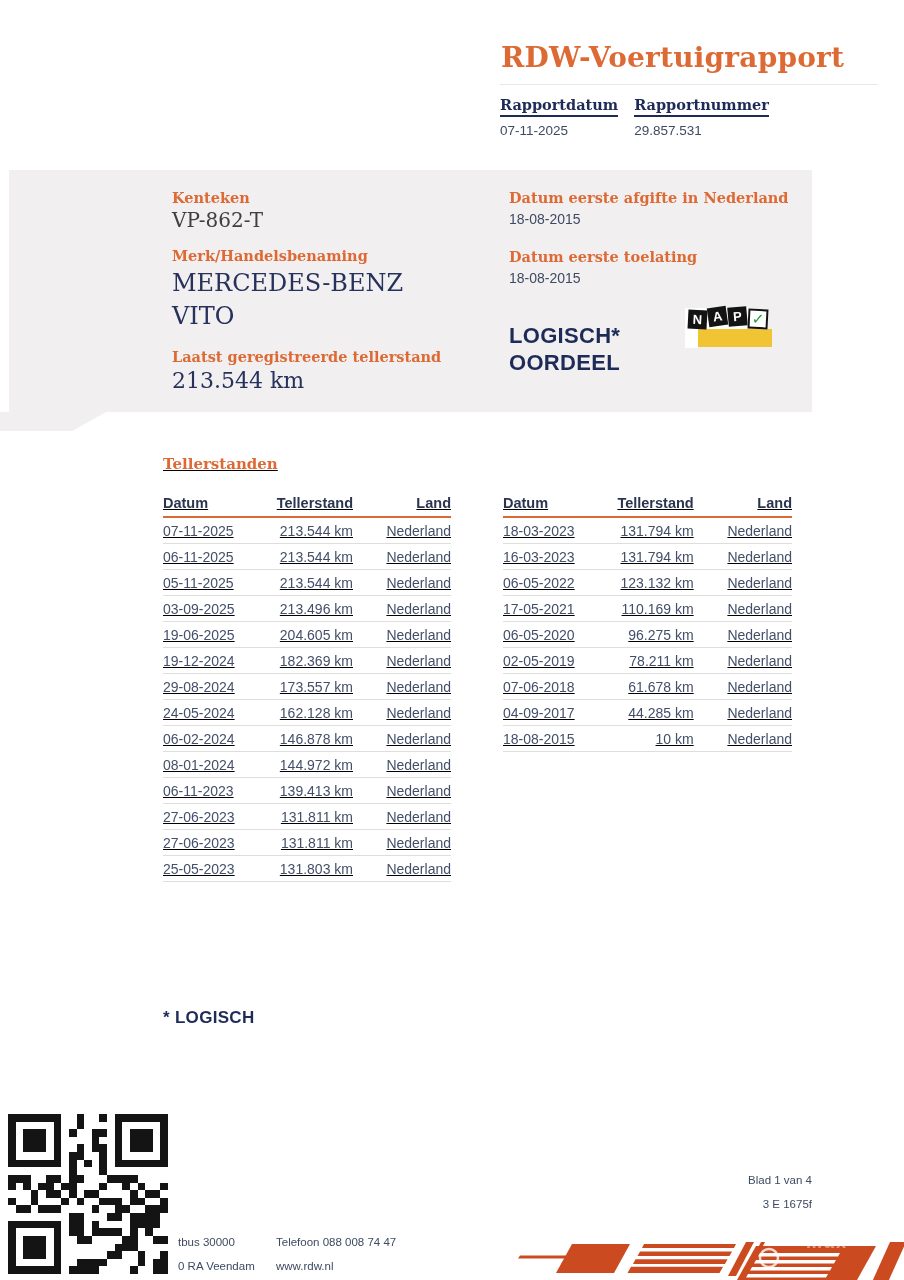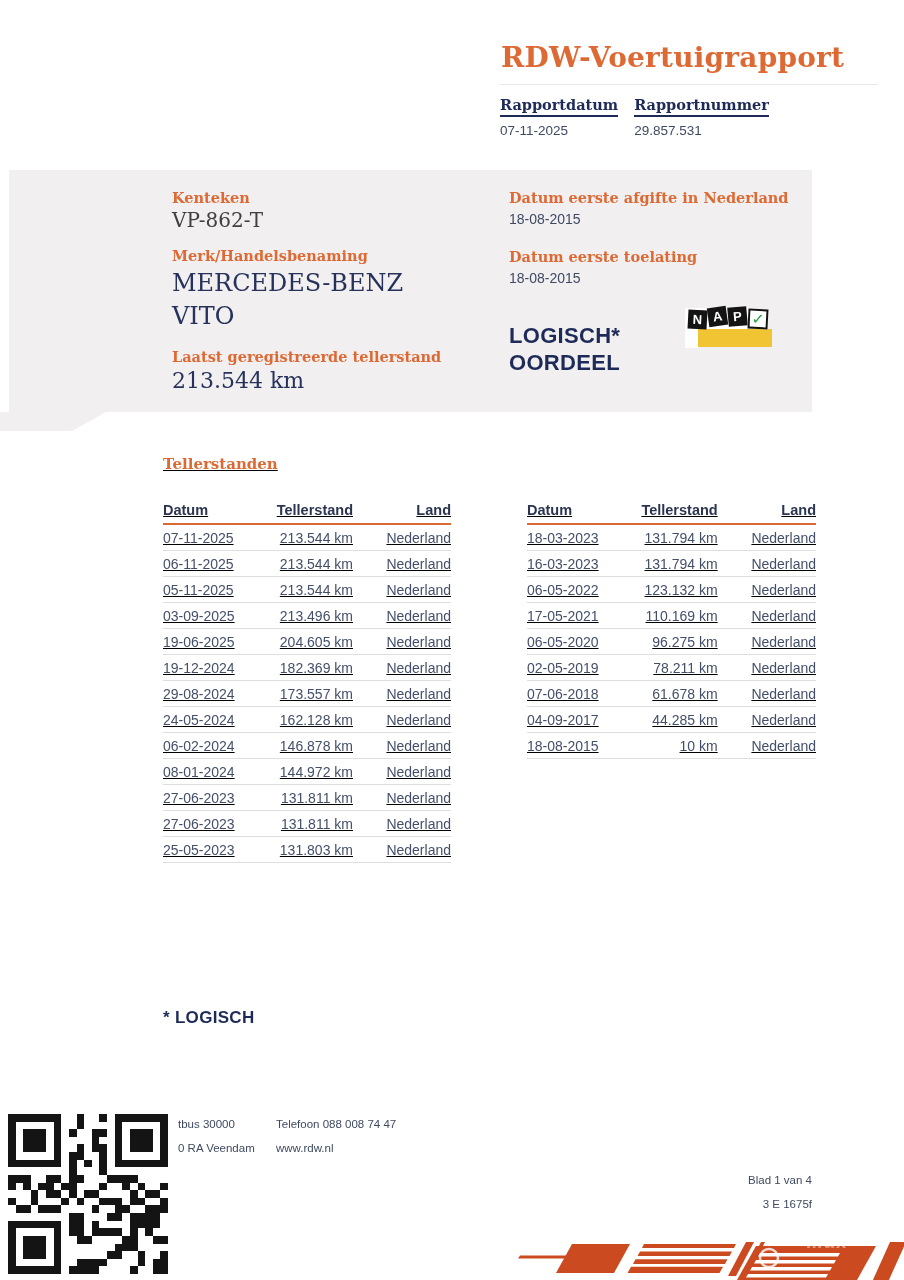--- a/index.html
+++ b/index.html
@@ -50,38 +50,38 @@
   .nap-a{left:23px;top:1px;transform:rotate(-8deg);}
   .nap-p{left:43px;top:1px;transform:rotate(-5deg);}
   .nap-check{position:absolute;left:63px;top:3px;width:20px;height:20px;background:#fff;
              border:2px solid #131313;box-sizing:border-box;color:#18a238;font-weight:bold;
              font-size:15px;line-height:16px;text-align:center;transform:rotate(3deg);}
 
   
   .tables{position:absolute;left:163px;top:455px;text-decoration:underline;}
   .section-title{margin:0;font-family:"DejaVu Serif","Liberation Serif",serif;font-weight:bold;
                  font-size:15px;color:#dd6a35;}
-  .tables-row{display:flex;gap:76px;margin-top:29px;align-items:flex-start;}
+  .tables-row{display:flex;gap:52px;margin-top:22px;align-items:flex-start;}
   table.odo{border-collapse:collapse;table-layout:fixed;}
   table.odo.t-left{width:288px;}
   table.odo.t-right{width:289px;}
   table.odo th{font-size:14.5px;font-weight:bold;color:#2b3550;padding:0 0 5px 0;
                border-bottom:2px solid #d96a35;}
   table.odo td{font-size:14px;color:#434f69;padding:5px 0 4px 0;border-bottom:1px solid #dfdede;}
   table.odo .c0{width:95px;text-align:left;}
   table.odo .c1{width:95px;text-align:right;}
   table.odo .c2{width:98px;text-align:right;}
 
   
   .footnote{position:absolute;left:163px;top:1008px;width:710px;}
   .footnote-head{margin:0;font-size:17px;font-weight:bold;color:#1e2b58;letter-spacing:.3px;}
   .footnote-body{margin-top:9px;font-size:14px;line-height:26px;color:#e27a4e;white-space:pre-line;}
 
   
-  .footer-col{position:absolute;top:1112px;font-size:11.5px;line-height:24px;color:#3e4a60;}
+  .footer-col{position:absolute;top:1230px;font-size:11.5px;line-height:24px;color:#3e4a60;}
   .fc1{left:178px;}
   .fc2{left:276px;}
   .footer-right{position:absolute;right:92px;top:1168px;font-size:11.5px;line-height:24px;
                 color:#3e4a60;text-align:right;}
 
   
   .qr{position:absolute;left:8px;top:1114px;width:160px;height:160px;background:#fff;
       display:grid;grid-template-columns:repeat(21,1fr);grid-template-rows:repeat(21,1fr);}
   .qr .on{background:#141414;}
 
@@ -199,20 +199,25 @@
               <td class="c2">Nederland</td>
             </tr>
             <tr>
               <td class="c0">06-02-2024</td>
               <td class="c1">146.878 km</td>
               <td class="c2">Nederland</td>
             </tr>
             <tr>
               <td class="c0">08-01-2024</td>
               <td class="c1">144.972 km</td>
+              <td class="c2">Nederland</td>
+            </tr>
+            <tr>
+              <td class="c0">06-11-2023</td>
+              <td class="c1">139.413 km</td>
               <td class="c2">Nederland</td>
             </tr>
             <tr>
               <td class="c0">27-06-2023</td>
               <td class="c1">131.811 km</td>
               <td class="c2">Nederland</td>
             </tr>
             <tr>
               <td class="c0">27-06-2023</td>
               <td class="c1">131.811 km</td>

